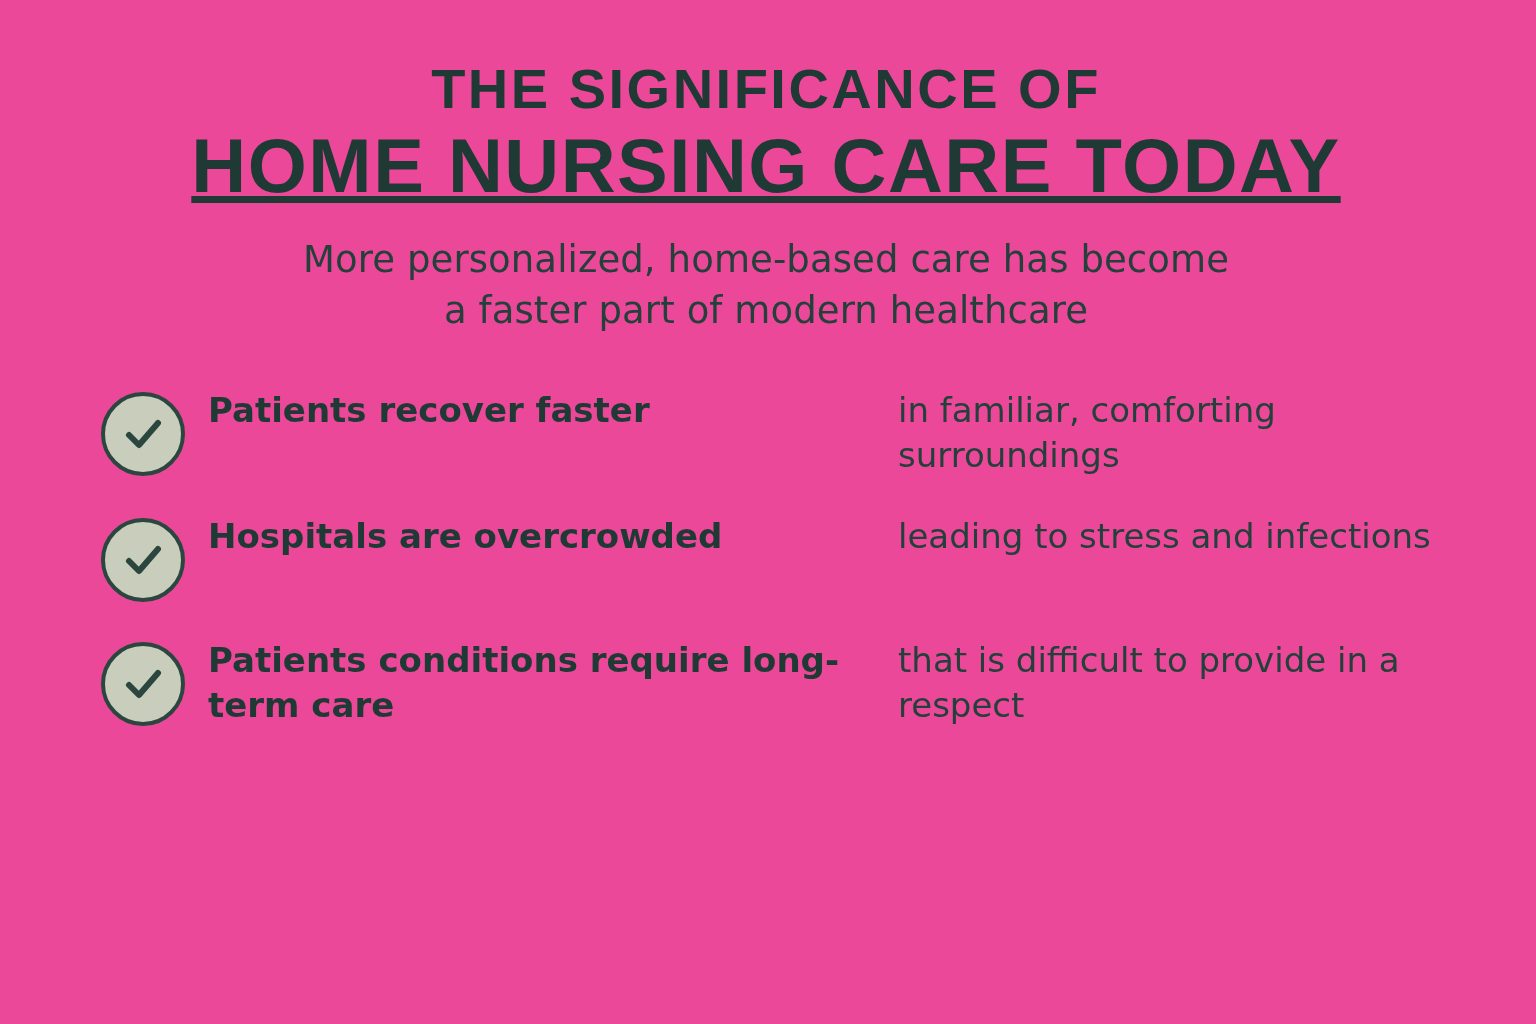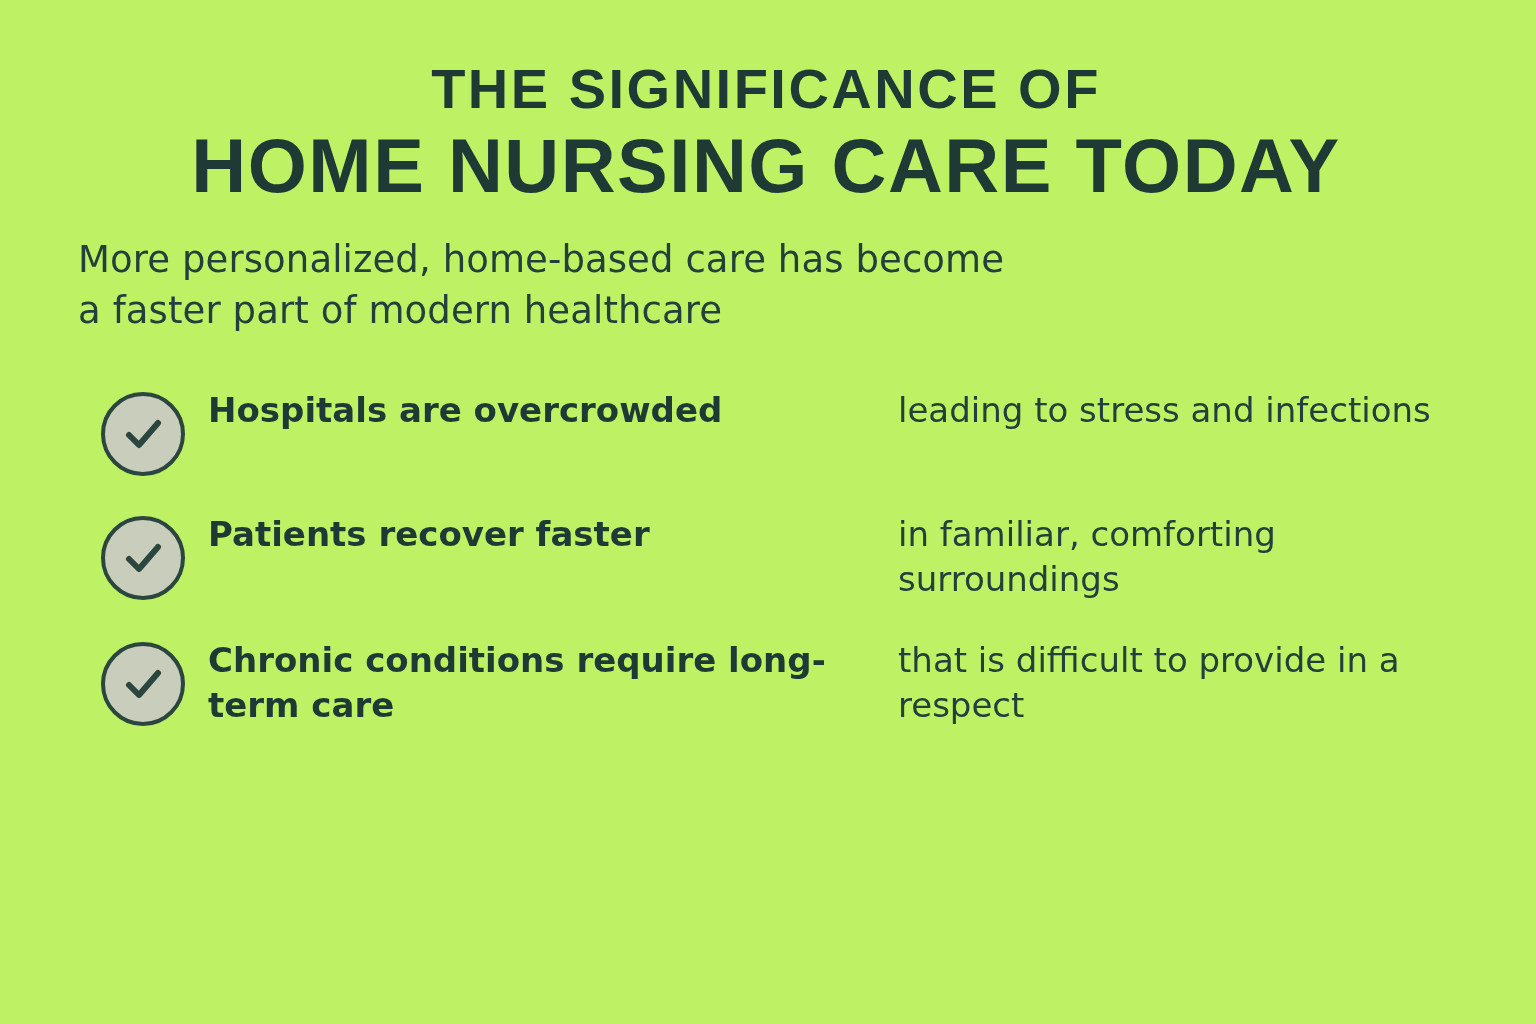--- a/index.html
+++ b/index.html
@@ -13,21 +13,21 @@
     font-family: "DejaVu Sans", sans-serif;
     color: #25403a;
     overflow: hidden;
   }
   .poster {
     position: relative;
     width: 1536px;
     height: 1024px;
     box-sizing: border-box;
     padding: 60px 82px 40px 78px;
-    background: #bef264;
+    background: #ec4899;
   }
   .title-block {
     text-align: center;
   }
   .title-line1 {
     font-family: "Liberation Sans", sans-serif;
     font-weight: 700;
     font-size: 56px;
     letter-spacing: 2.5px;
     color: #1f3a35;
@@ -36,22 +36,24 @@
   }
   .title-line2 {
     font-family: "Liberation Sans", sans-serif;
     font-weight: 700;
     font-size: 76px;
     letter-spacing: 1.5px;
     color: #1f3a35;
     line-height: 1.12;
     margin-top: 4px;
     text-transform: uppercase;
+    text-decoration: underline;
   }
   .subtitle {
+    text-align: center;
     font-family: "DejaVu Sans", sans-serif;
     font-size: 37px;
     line-height: 1.38;
     color: #24403a;
     margin-top: 26px;
     letter-spacing: 0.1px;
   }
   .subtitle span {
     display: block;
   }
@@ -123,43 +125,43 @@
   <div class="list">
 
     <div class="row">
       <div class="check-cell">
         <div class="check-icon">
           <svg width="46" height="46" viewBox="0 0 46 46" aria-hidden="true">
             <polyline points="9,24 19,34 38,12" fill="none" stroke="#2b463f" stroke-width="6" stroke-linecap="round" stroke-linejoin="round"></polyline>
           </svg>
         </div>
       </div>
+      <div class="lead-cell">Patients recover faster</div>
+      <div class="detail-cell">in familiar, comforting surroundings</div>
+    </div>
+
+    <div class="row">
+      <div class="check-cell">
+        <div class="check-icon">
+          <svg width="46" height="46" viewBox="0 0 46 46" aria-hidden="true">
+            <polyline points="9,24 19,34 38,12" fill="none" stroke="#2b463f" stroke-width="6" stroke-linecap="round" stroke-linejoin="round"></polyline>
+          </svg>
+        </div>
+      </div>
       <div class="lead-cell">Hospitals are overcrowded</div>
       <div class="detail-cell">leading to stress and infections</div>
     </div>
 
     <div class="row">
       <div class="check-cell">
         <div class="check-icon">
           <svg width="46" height="46" viewBox="0 0 46 46" aria-hidden="true">
             <polyline points="9,24 19,34 38,12" fill="none" stroke="#2b463f" stroke-width="6" stroke-linecap="round" stroke-linejoin="round"></polyline>
           </svg>
         </div>
       </div>
-      <div class="lead-cell">Patients recover faster</div>
-      <div class="detail-cell">in familiar, comforting surroundings</div>
-    </div>
-
-    <div class="row">
-      <div class="check-cell">
-        <div class="check-icon">
-          <svg width="46" height="46" viewBox="0 0 46 46" aria-hidden="true">
-            <polyline points="9,24 19,34 38,12" fill="none" stroke="#2b463f" stroke-width="6" stroke-linecap="round" stroke-linejoin="round"></polyline>
-          </svg>
-        </div>
-      </div>
-      <div class="lead-cell">Chronic conditions require long-term care</div>
+      <div class="lead-cell">Patients conditions require long-term care</div>
       <div class="detail-cell">that is difficult to provide in a respect</div>
     </div>
 
 
   </div>
 </div>
 
 </body></html>

